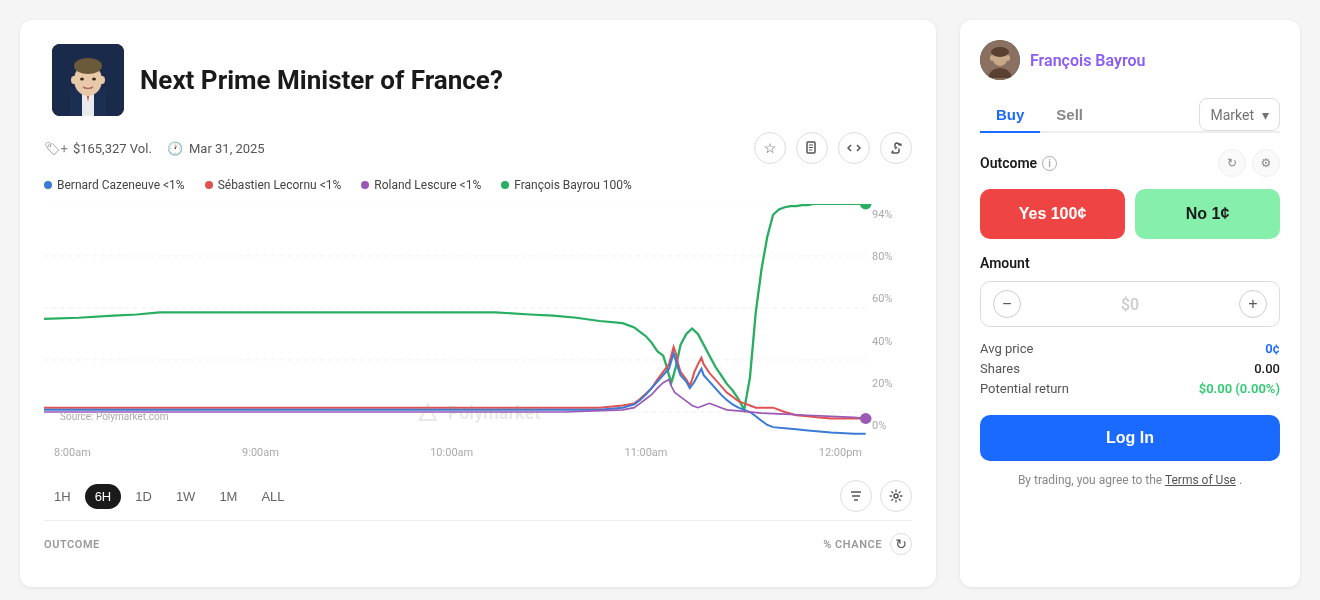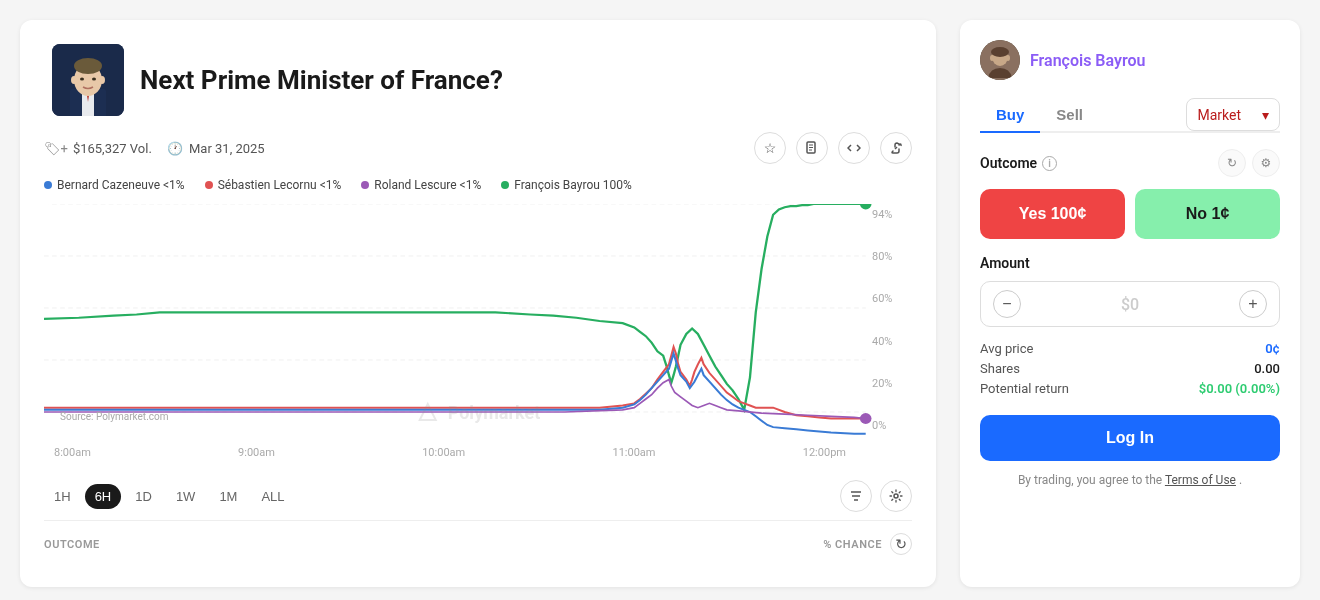--- a/index.html
+++ b/index.html
@@ -142,21 +142,21 @@
       flex-direction: column;
       justify-content: space-between;
       padding: 4px 0;
       font-size: 11px;
       color: #aaa;
     }
     .x-labels {
       position: absolute;
       bottom: 0;
       left: 0;
-      right: 56px;
+      right: 40px;
       height: 24px;
       display: flex;
       justify-content: space-between;
       align-items: center;
       font-size: 11px;
       color: #aaa;
       padding: 0 10px;
     }
     .time-controls {
       display: flex;
@@ -245,23 +245,23 @@
     }
     .bs-tab.active {
       color: #1a6aff;
       border-bottom: 2px solid #1a6aff;
       margin-bottom: -2px;
     }
     .market-select {
       margin-left: auto;
       display: flex;
       align-items: center;
-      gap: 21px;
+      gap: 8px;
       font-size: 14px;
-      color: #b91c1c;
+      color: #737373;
       cursor: pointer;
       border: 1.5px solid #ddd;
       border-radius: 8px;
       padding: 4px 10px;
     }
     .outcome-label-row {
       display: flex;
       align-items: center;
       justify-content: space-between;
       margin-bottom: 12px;

